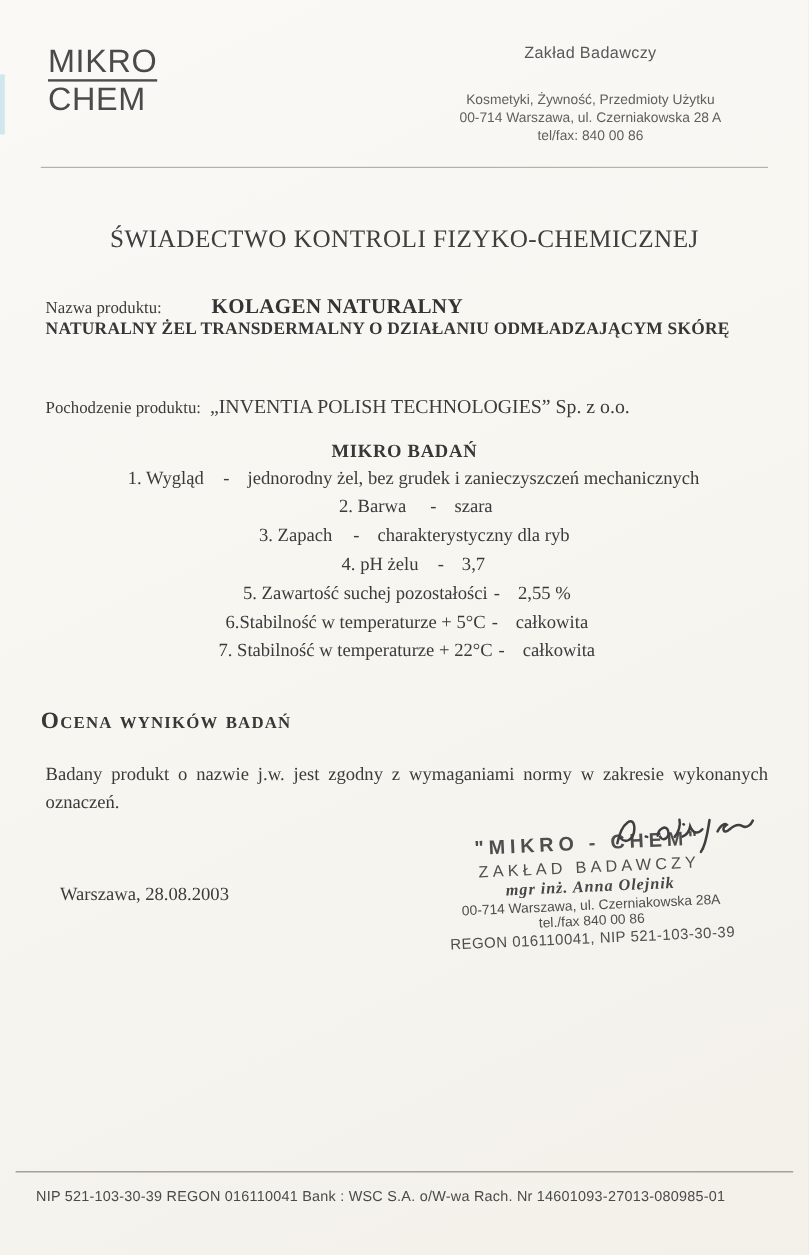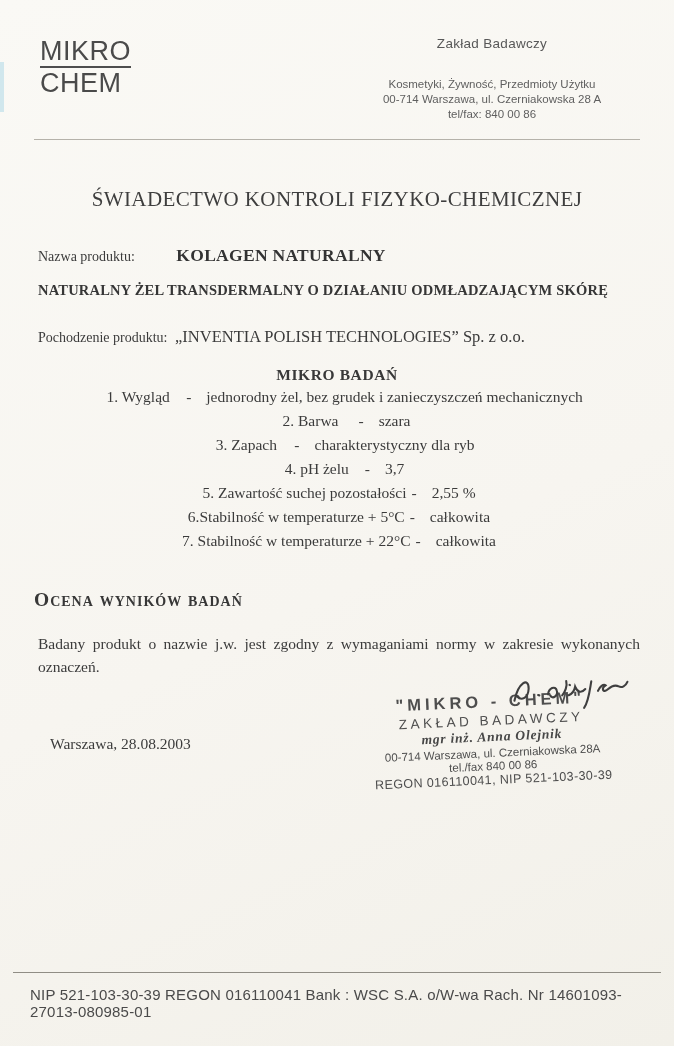--- a/index.html
+++ b/index.html
@@ -31,22 +31,22 @@
     font-family:"Liberation Sans", sans-serif; color:#585858;
   }
   .department { font-size:13.5px; letter-spacing:.3px; }
   .address { margin-top:26px; font-size:11.5px; line-height:15px; color:#5f5f5f; }
   .divider { margin:17px 0 0 0; border:none; border-top:1px solid #b5b2aa; }
 
   
   .page-title { margin-top:47px; text-align:center; font-size:21px; letter-spacing:.4px; color:#3e3e3e; }
   .name-row { margin-top:33px; padding-left:4px; font-size:14px; }
   .product-name { font-weight:bold; font-size:17.5px; margin-left:38px; letter-spacing:.3px; color:#333; }
-  .product-desc { margin-top:16px; padding-left:4px; font-weight:bold; font-size:14.5px; letter-spacing:.2px; color:#363636; }
-  .origin-row { margin-top:28px; padding-left:4px; font-size:14px; }
+  .product-desc { padding-left:4px; font-weight:bold; font-size:14.5px; letter-spacing:.2px; color:#363636; }
+  .origin-row { margin-top:46px; padding-left:4px; font-size:14px; }
   .origin-value { font-size:16.5px; margin-left:4px; }
   .scope-row { margin-top:31px; padding-left:4px; font-size:15.5px; }
 
   
   .results-heading { margin-top:19px; text-align:center; font-weight:bold; font-size:15.5px; letter-spacing:.6px; color:#383838; }
   .results-list { padding-left:4px; }
   .result-item { margin-top:2px; font-size:15.5px; line-height:22px;text-align:center; }
   .item-label { display:inline-block; min-width:86px; }
   .item-dash { display:inline-block; margin:0 15px 0 5px; }
 
@@ -68,23 +68,23 @@
   .stamp-name { font-weight:bold; font-size:16.5px; letter-spacing:4px; }
   .stamp-dept { font-size:13.5px; letter-spacing:3.5px; margin-top:2px; }
   .stamp-person { font-family:"Liberation Serif", serif; font-style:italic; font-weight:bold; font-size:13.5px; margin-top:1px; letter-spacing:.8px; color:#474747; }
   .stamp-addr { font-size:11.5px; margin-top:2px; }
   .stamp-tel { font-size:11.5px; margin-top:1px; }
   .stamp-regon { font-size:12.5px; margin-top:1px; letter-spacing:.4px; }
   .signature { position:absolute; left:468px; top:-18px; width:160px; height:56px; }
 
   
   .footer {
-    position:absolute; left:13px; right:13px; bottom:26px;
+    position:absolute; left:13px; right:13px; bottom:42px;
     border-top:1.5px solid #908d85; padding:13px 0 0 17px;
-    font-family:"Liberation Sans", sans-serif; font-size:15px; color:#4a4a4a; letter-spacing:.2px;
+    font-family:"Liberation Sans", sans-serif; font-size:12px; color:#4a4a4a; letter-spacing:.2px;
   }
 </style>
 </head>
 <body>
 
 <div class="page">
   <div class="scan-artifact"></div>
 
   <div class="content">
 

